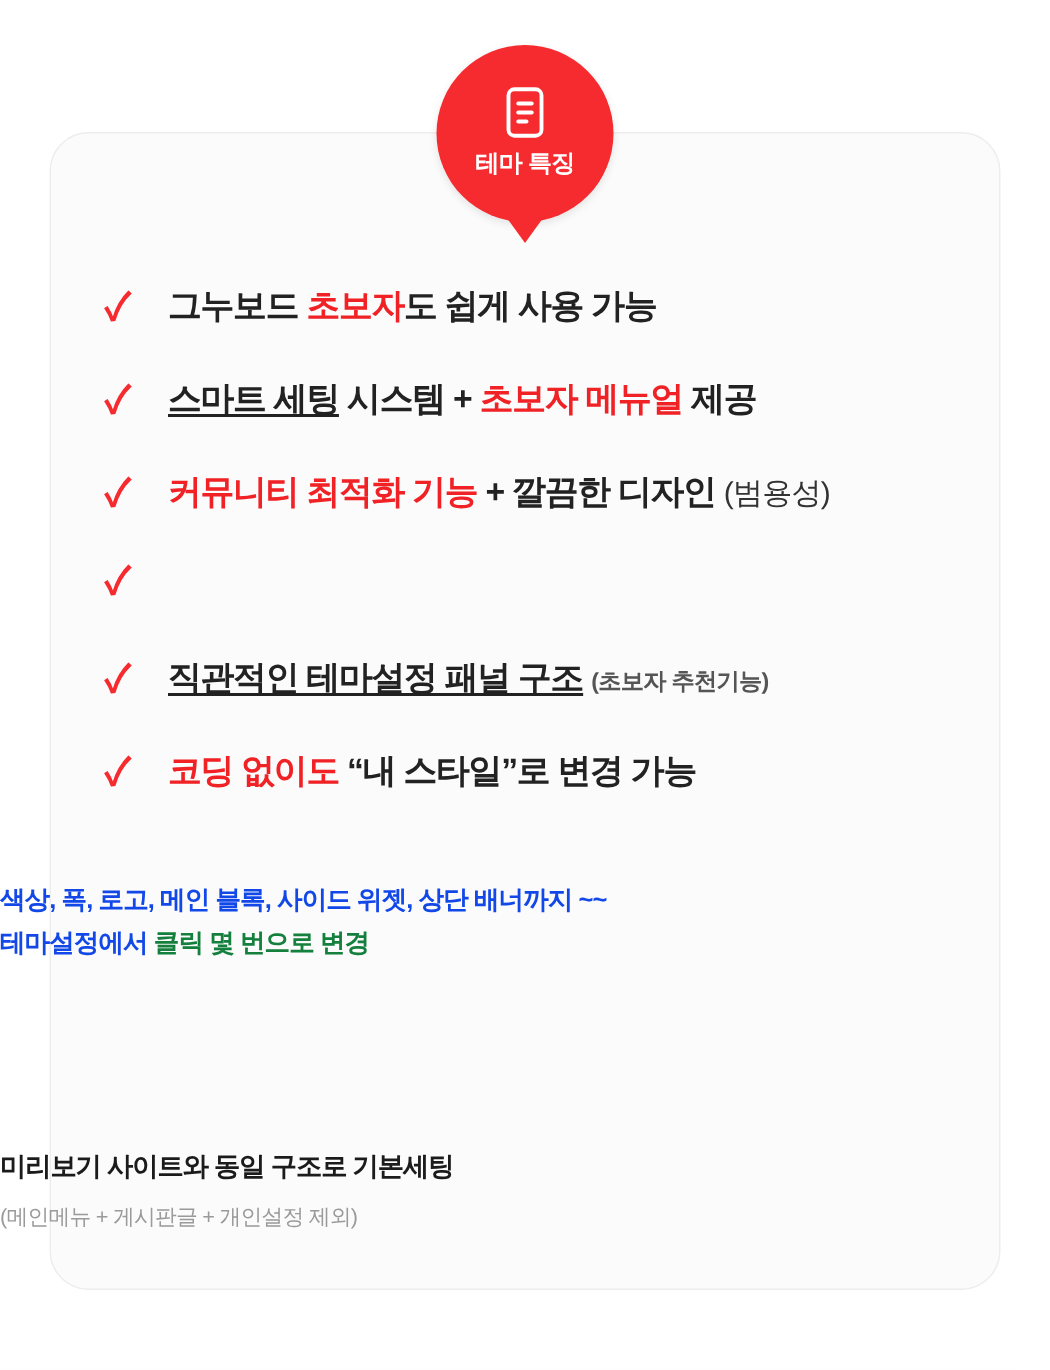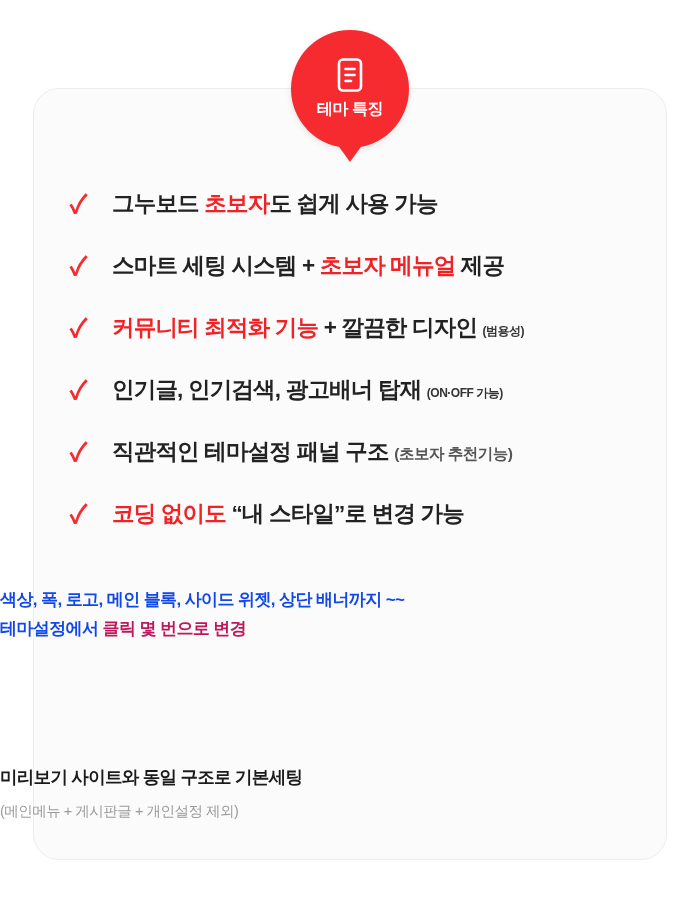--- a/index.html
+++ b/index.html
@@ -106,24 +106,24 @@
     top: 2px;
   }
   .feat-text {
     font-size: 22.5px;
     font-weight: bold;
     color: #222222;
     letter-spacing: -0.8px;
     white-space: nowrap;
   }
   .feat-text .red { color: #f02226; }
-  .feat-text .ul { text-underline-offset: 3px; }
+  .feat-text .ul { text-decoration: underline; text-underline-offset: 3px; }
   .feat-text .small {
-    font-size: 12px;
-    font-weight: bold;
+    font-size: 20px;
+    font-weight: normal;
     color: #333333;
     letter-spacing: -0.5px;
   }
   .feat-text .small-gray {
     font-size: 15.5px;
     font-weight: bold;
     color: #555555;
     letter-spacing: -0.5px;
   }
 
@@ -134,21 +134,21 @@
     right: 0;
     top: 585px;
   }
   .note-line {
     font-size: 17px;
     font-weight: bold;
     color: #1348e8;
     letter-spacing: -0.6px;
     line-height: 29px;
   }
-  .note-line .red { color: #be185d; }
+  .note-line .red { color: #15803d; }
 
   
   .pill-wrap {
     position: absolute;
     left: 0;
     right: 0;
     top: 688px;
     display: flex;
     justify-content: center;
   }
@@ -223,23 +223,20 @@
 
     <div class="feature-row">
       <span class="check">✓</span>
       <span class="feat-text">
         <span class="red">커뮤니티 최적화 기능</span><span> + 깔끔한 디자인 </span><span class="small">(범용성)</span>
       </span>
     </div>
 
     <div class="feature-row">
       <span class="check">✓</span>
-      <span class="feat-text">
-        <span class="ul">인기글</span><span>, </span><span class="ul">인기검색</span><span>, </span><span class="ul">광고배너</span><span> 탑재 </span><span class="small">(ON·OFF 가능)</span>
-      </span>
     </div>
 
     <div class="feature-row">
       <span class="check">✓</span>
       <span class="feat-text">
         <span class="ul">직관적인 테마설정 패널 구조</span><span> </span><span class="small-gray">(초보자 추천기능)</span>
       </span>
     </div>
 
     <div class="feature-row">

